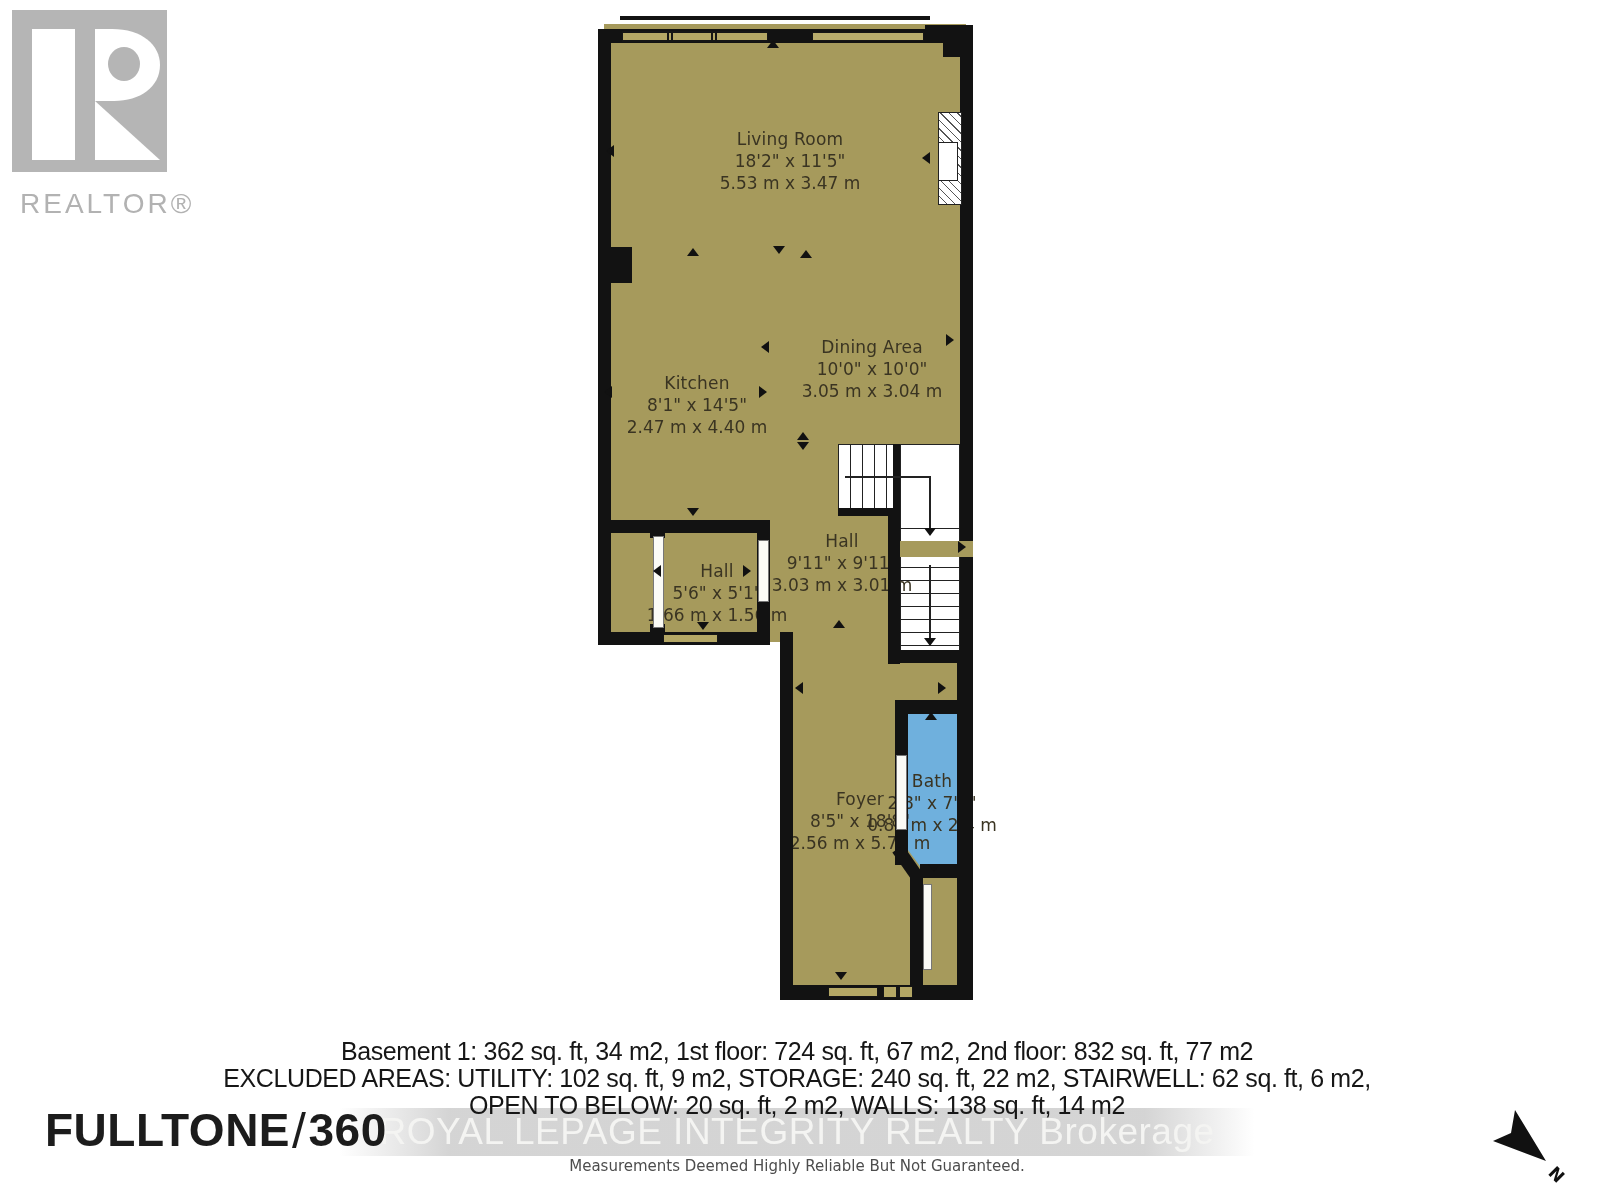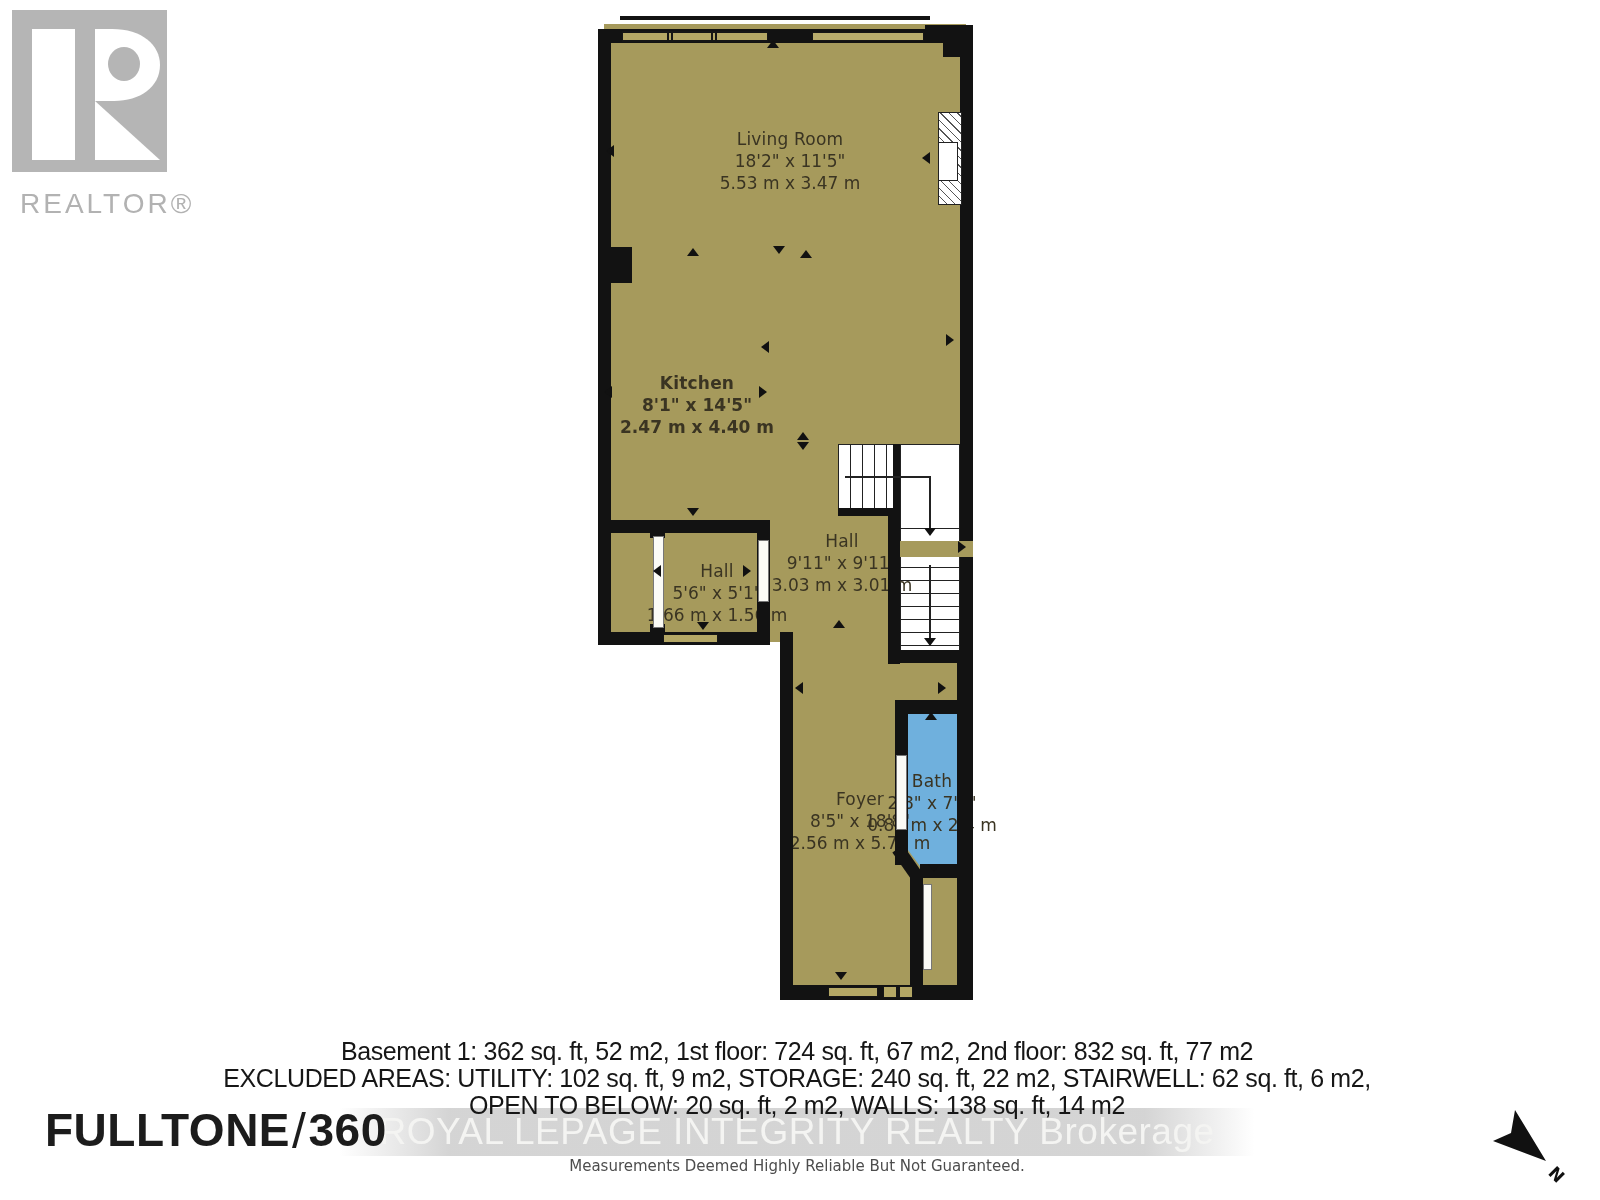--- a/index.html
+++ b/index.html
@@ -155,21 +155,26 @@
   <span class="ar left" style="left:922px;top:152px;"></span>
   <span class="ar right" style="left:958px;top:541px;"></span>
   <span class="ar down" style="left:924px;top:528px;"></span>
   <span class="ar down" style="left:924px;top:638px;"></span>
 
   <div class="room-label" style="left:790px;top:128px;">
     <div class="rname">Living Room</div>
     <div>18'2" x 11'5"</div>
     <div>5.53 m x 3.47 m</div>
   </div>
-  <div class="room-label" style="left:697px;top:372px;font-weight:bold;">
+  <div class="room-label" style="left:872px;top:336px;">
+    <div class="rname">Dining Area</div>
+    <div>10'0" x 10'0"</div>
+    <div>3.05 m x 3.04 m</div>
+  </div>
+  <div class="room-label" style="left:697px;top:372px;">
     <div class="rname">Kitchen</div>
     <div>8'1" x 14'5"</div>
     <div>2.47 m x 4.40 m</div>
   </div>
   <div class="room-label" style="left:717px;top:560px;">
     <div class="rname">Hall</div>
     <div>5'6" x 5'1"</div>
     <div>1.66 m x 1.56 m</div>
   </div>
   <div class="room-label" style="left:842px;top:530px;">
@@ -184,21 +189,21 @@
   </div>
   <div class="room-label" style="left:932px;top:770px;">
     <div class="rname">Bath</div>
     <div>2'8" x 7'1"</div>
     <div>0.81 m x 2.4 m</div>
   </div>
 
   <div id="watermark">ROYAL LEPAGE INTEGRITY REALTY Brokerage</div>
 
   <div id="summary">
-    <div class="line">Basement 1: 362 sq. ft, 52 m2, 1st floor: 724 sq. ft, 67 m2, 2nd floor: 832 sq. ft, 77 m2</div>
+    <div class="line">Basement 1: 362 sq. ft, 34 m2, 1st floor: 724 sq. ft, 67 m2, 2nd floor: 832 sq. ft, 77 m2</div>
     <div class="line">EXCLUDED AREAS: UTILITY: 102 sq. ft, 9 m2, STORAGE: 240 sq. ft, 22 m2, STAIRWELL: 62 sq. ft, 6 m2,</div>
     <div class="line">OPEN TO BELOW: 20 sq. ft, 2 m2, WALLS: 138 sq. ft, 14 m2</div>
   </div>
   <div id="disclaimer">Measurements Deemed Highly Reliable But Not Guaranteed.</div>
 
   <div id="fulltone">
     <span>FULLTONE</span><span class="slash">/</span><span>360</span>
   </div>
 
   <div id="compass">

